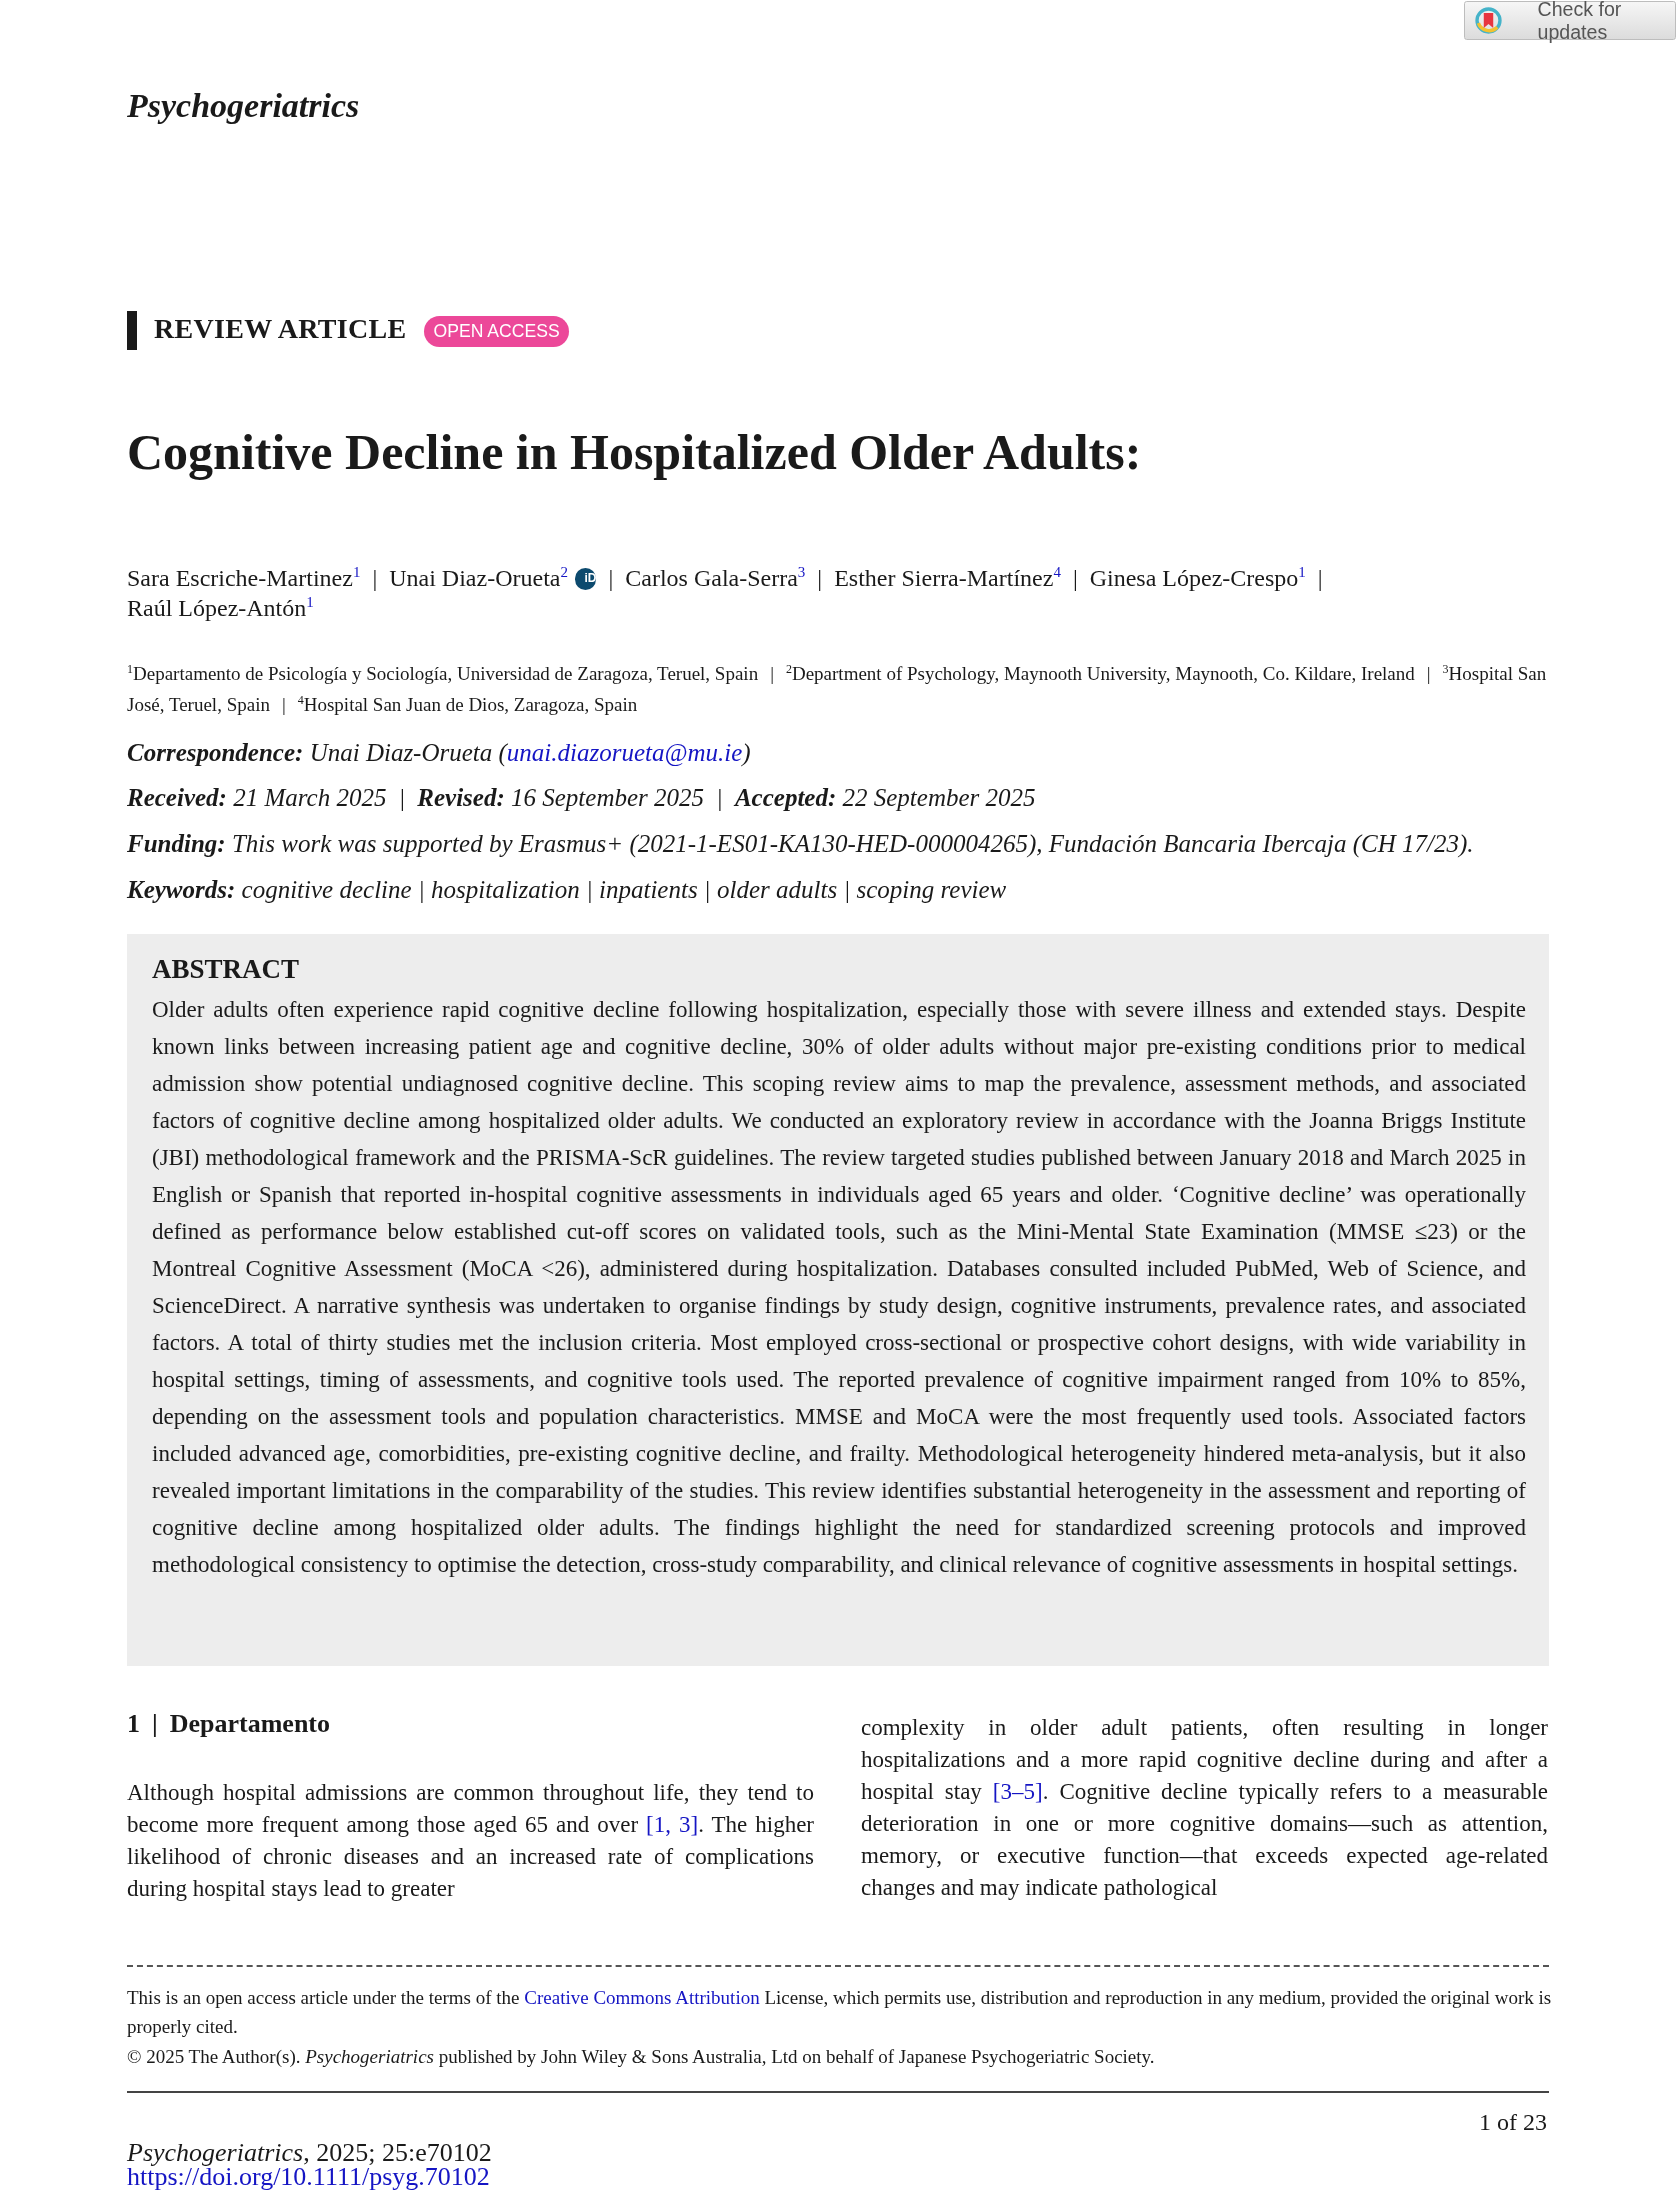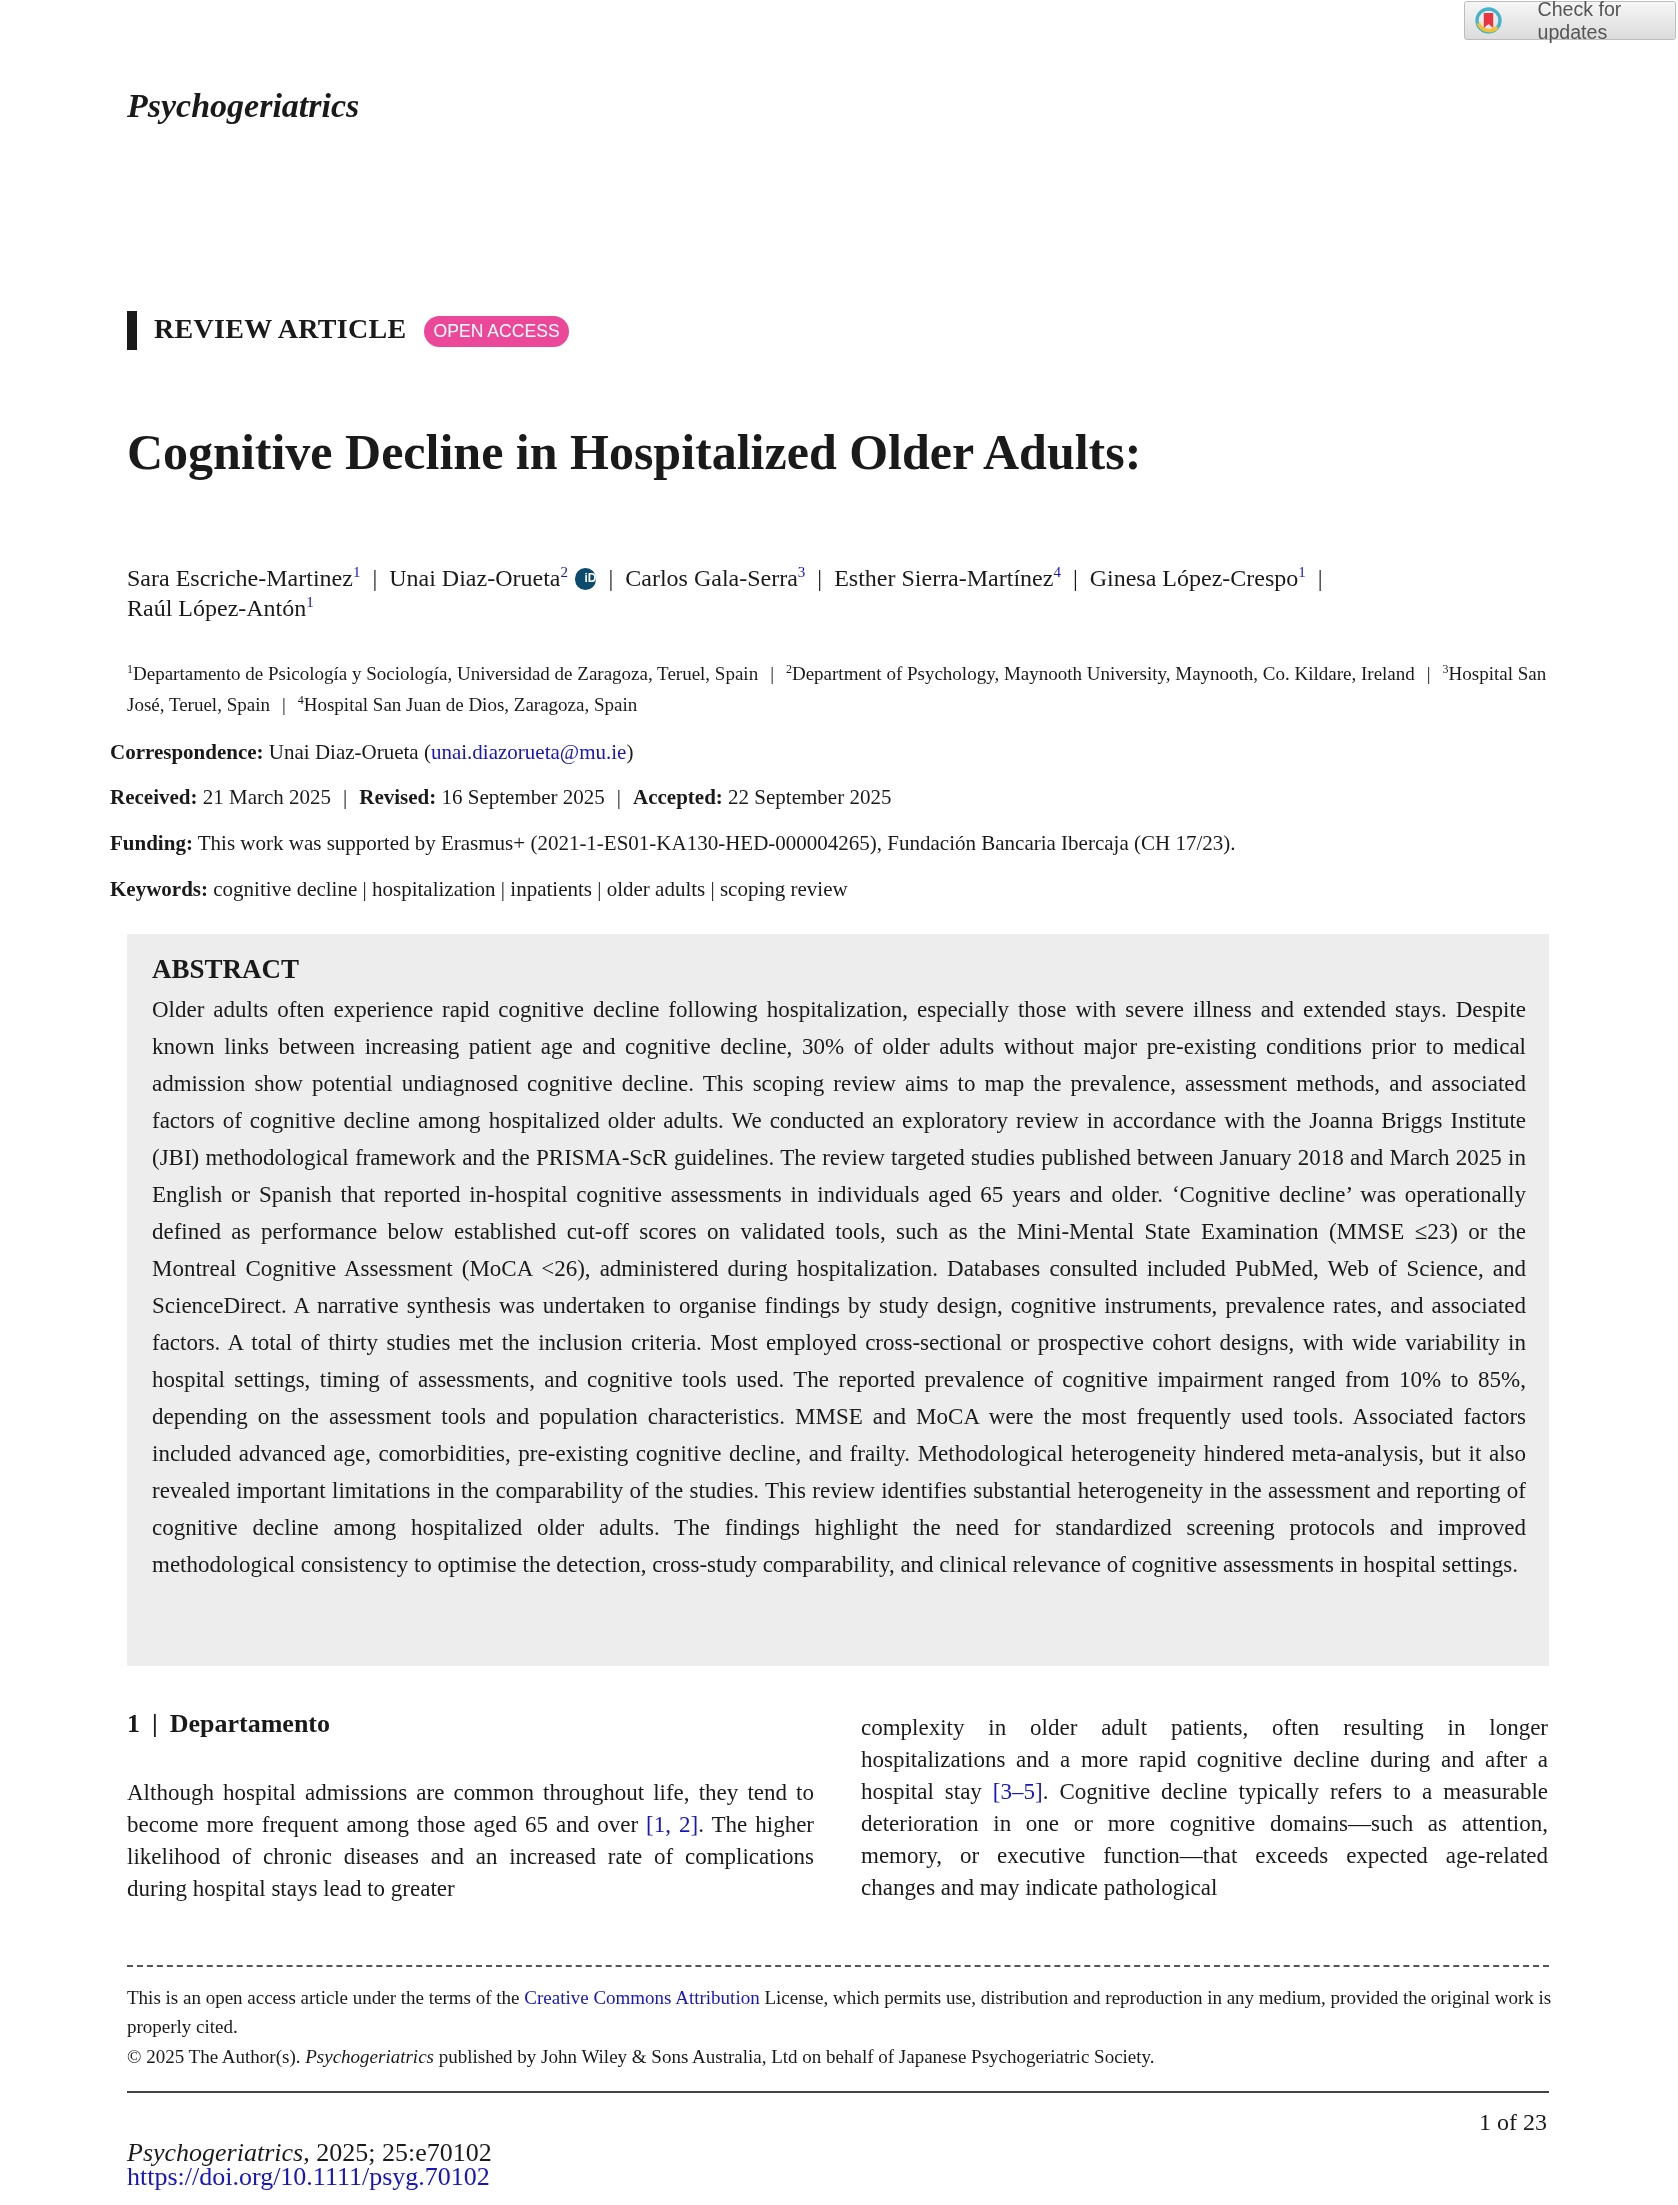--- a/index.html
+++ b/index.html
@@ -20,21 +20,21 @@
   .title { left:127px; top:423px; width:1421px; font-size:50px; font-weight:bold; line-height:58px; }
 
   .authors { left:127px; top:563px; width:1428px; font-size:24px; line-height:30px; }
   .authors sup { font-size:15px; color:#1515c4; vertical-align:super; line-height:0; }
   .sep { margin:0 12px; }
   .orcid { display:inline-block; width:21.7px; height:21.7px; border-radius:50%; background:#0c4a6e; color:#fff; font-family:"Liberation Sans",sans-serif; font-size:12px; font-weight:bold; text-align:right; line-height:21.7px; vertical-align:4px; margin-left:6.8px; }
 
   .affils { left:127px; top:658px; width:1428px; font-size:19px; line-height:31px; }
   .affils sup { font-size:12px; line-height:0; }
 
-  .meta-line { left:110px; font-size:21px; line-height:27px; }
+  .meta-line { left:127px; font-size:25px; line-height:27px;font-style:italic; }
   .meta-line b { font-weight:bold; }
 
   .abstract-box { left:127px; top:934px; width:1422px; height:732px; background:#ededed; }
   .abstract-title { left:152px; top:954px; font-size:27px; font-weight:bold; }
   .abstract-text { left:152px; top:991px; width:1374px; font-size:23px; line-height:37px; text-align:justify; }
 
   .sec-head { left:127px; top:1709px; font-size:26px; font-weight:bold; }
   .col { font-size:23px; line-height:32px; text-align:justify; width:687px; }
   .col-left { left:127px; top:1777px; }
   .col-right { left:861px; top:1712px; }
@@ -95,21 +95,21 @@
 </div>
 
 <div class="abs abstract-box"></div>
 <div class="abs abstract-title">ABSTRACT</div>
 <div class="abs abstract-text">Older adults often experience rapid cognitive decline following hospitalization, especially those with severe illness and extended stays. Despite known links between increasing patient age and cognitive decline, 30% of older adults without major pre-existing conditions prior to medical admission show potential undiagnosed cognitive decline. This scoping review aims to map the prevalence, assessment methods, and associated factors of cognitive decline among hospitalized older adults. We conducted an exploratory review in accordance with the Joanna Briggs Institute (JBI) methodological framework and the PRISMA-ScR guidelines. The review targeted studies published between January 2018 and March 2025 in English or Spanish that reported in-hospital cognitive assessments in individuals aged 65 years and older. ‘Cognitive decline’ was operationally defined as performance below established cut-off scores on validated tools, such as the Mini-Mental State Examination (MMSE ≤23) or the Montreal Cognitive Assessment (MoCA &lt;26), administered during hospitalization. Databases consulted included PubMed, Web of Science, and ScienceDirect. A narrative synthesis was undertaken to organise findings by study design, cognitive instruments, prevalence rates, and associated factors. A total of thirty studies met the inclusion criteria. Most employed cross-sectional or prospective cohort designs, with wide variability in hospital settings, timing of assessments, and cognitive tools used. The reported prevalence of cognitive impairment ranged from 10% to 85%, depending on the assessment tools and population characteristics. MMSE and MoCA were the most frequently used tools. Associated factors included advanced age, comorbidities, pre-existing cognitive decline, and frailty. Methodological heterogeneity hindered meta-analysis, but it also revealed important limitations in the comparability of the studies. This review identifies substantial heterogeneity in the assessment and reporting of cognitive decline among hospitalized older adults. The findings highlight the need for standardized screening protocols and improved methodological consistency to optimise the detection, cross-study comparability, and clinical relevance of cognitive assessments in hospital settings.</div>
 
 <div class="abs sec-head">
   <span>1</span><span class="sep">|</span><span>Departamento</span>
 </div>
 <div class="abs col col-left">
-  <span>Although hospital admissions are common throughout life, they tend to become more frequent among those aged 65 and over </span><a class="link">[1, 2]</a><span>. The higher likelihood of chronic diseases and an increased rate of complications during hospital stays lead to greater</span>
+  <span>Although hospital admissions are common throughout life, they tend to become more frequent among those aged 65 and over </span><a class="link">[1, 3]</a><span>. The higher likelihood of chronic diseases and an increased rate of complications during hospital stays lead to greater</span>
 </div>
 <div class="abs col col-right">
   <span>complexity in older adult patients, often resulting in longer hospitalizations and a more rapid cognitive decline during and after a hospital stay </span><a class="link">[3–5]</a><span>. Cognitive decline typically refers to a measurable deterioration in one or more cognitive domains—such as attention, memory, or executive function—that exceeds expected age-related changes and may indicate pathological</span>
 </div>
 
 <div class="abs dash-rule"></div>
 <div class="abs license">
   <span>This is an open access article under the terms of the </span><a class="link">Creative Commons Attribution</a><span> License, which permits use, distribution and reproduction in any medium, provided the original work is properly cited.</span>
 </div>
 <div class="abs copyright">

